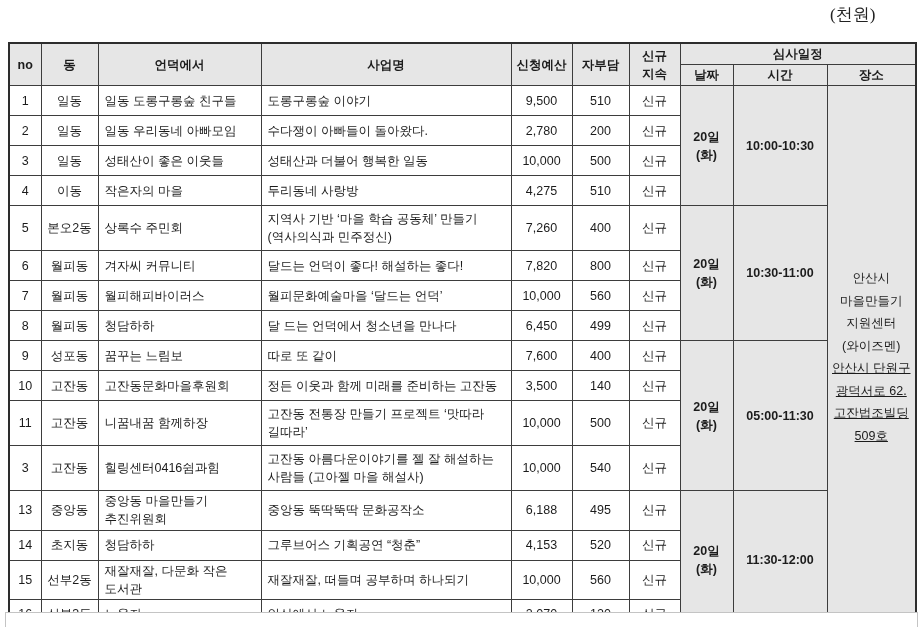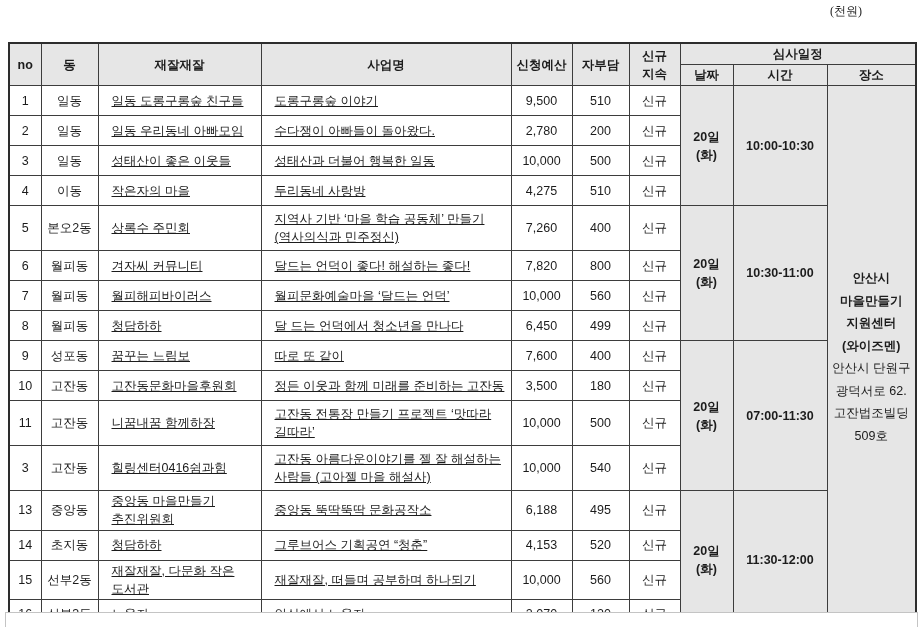--- a/index.html
+++ b/index.html
@@ -1,44 +1,44 @@
 <!DOCTYPE html>
 <html lang="ko"><head>
 <meta charset="utf-8">
 <style>
   html,body{margin:0;padding:0;background:#fff;}
   .page{
     position:relative;width:923px;height:627px;background:#ffffff;overflow:hidden;
     font-family:"Liberation Sans","DejaVu Sans",sans-serif;color:#1c1c1c;
   }
   .unit-note{
-    position:absolute;top:3px;left:830px;font-size:12px;
+    position:absolute;top:3px;left:830px;font-size:17px;
     font-family:"Liberation Serif","DejaVu Serif",serif;color:#222;
   }
   table.main{
     position:absolute;left:8px;top:42px;width:907px;
     border-collapse:collapse;table-layout:fixed;
     border:2px solid #2d2d2d;
   }
   th,td{
     border:1px solid #3d3d3d;
     font-size:12.5px;line-height:1.45;
     text-align:center;vertical-align:middle;
     padding:1px 3px;overflow:hidden;word-break:keep-all;
   }
   thead th{background:#e6e6e6;font-weight:bold;}
   thead tr{height:17px;}
   tr.h1{height:30px;}
   tr.h2{height:45px;}
-  td.left{text-align:left;padding-left:13px;padding-right:4px;text-decoration:underline;}
+  td.left{text-align:left;padding-left:6px;padding-right:4px;}
   .pre{white-space:pre-line;}
   td.sched{background:#e6e6e6;font-weight:bold;}
   td.venue-cell{background:#e6e6e6;line-height:1.8;}
-  .venue-name{display:block;font-weight:bold;white-space:pre-line;}
-  .venue-addr{display:block;font-weight:normal;white-space:pre-line;}
+  .venue-name{display:block;font-weight:normal;white-space:pre-line;}
+  .venue-addr{display:block;font-weight:normal;white-space:pre-line;text-decoration:underline;}
   .partial-box{
     position:absolute;left:5px;top:612px;width:911px;height:16px;
     border:1px solid #c4c4c4;border-bottom:none;background:#fff;
   }
 </style>
 </head>
 <body>
 
 <div class="page">
 
@@ -54,21 +54,21 @@
         <col style="width:57px">
       <col style="width:51px">
         <col style="width:53px">
         <col style="width:94px">
       <col style="width:89px">
     </colgroup>
     <thead>
       <tr>
         <th rowspan="2">no</th>
         <th rowspan="2">동</th>
-        <th rowspan="2">재잘재잘</th>
+        <th rowspan="2">언덕에서</th>
         <th rowspan="2">사업명</th>
         <th rowspan="2">신청예산</th>
         <th rowspan="2">자부담</th>
         <th rowspan="2" class="pre">신규
 지속</th>
         <th colspan="3">심사일정</th>
       </tr>
       <tr>
         <th>날짜</th>
         <th>시간</th>
@@ -177,30 +177,30 @@
       <tr class="h1">
         <td>9</td>
         <td>성포동</td>
         <td class="left">꿈꾸는 느림보</td>
         <td class="left pre">따로 또 같이</td>
         <td>7,600</td>
         <td>400</td>
         <td>신규</td>
         <td rowspan="4" class="sched pre">20일
 (화)</td>
-        <td rowspan="4" class="sched">07:00-11:30</td>
+        <td rowspan="4" class="sched">05:00-11:30</td>
       </tr>
 
       <tr class="h1">
         <td>10</td>
         <td>고잔동</td>
         <td class="left">고잔동문화마을후원회</td>
         <td class="left pre">정든 이웃과 함께 미래를 준비하는 고잔동</td>
         <td>3,500</td>
-        <td>180</td>
+        <td>140</td>
         <td>신규</td>
       </tr>
 
       <tr class="h2">
         <td>11</td>
         <td>고잔동</td>
         <td class="left">니꿈내꿈 함께하장</td>
         <td class="left pre">고잔동 전통장 만들기 프로젝트 ‘맛따라
 길따라’</td>
         <td>10,000</td>

